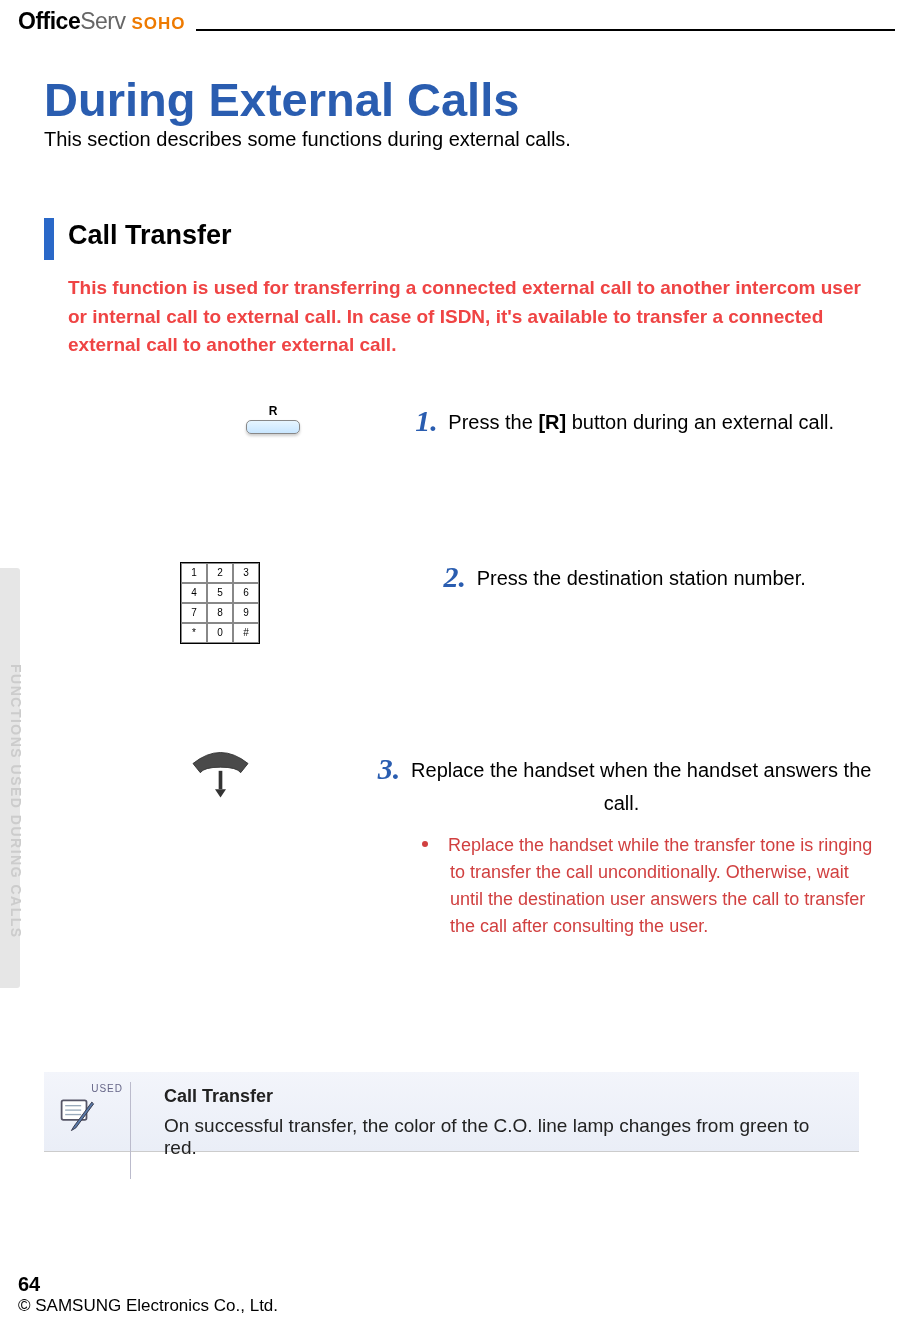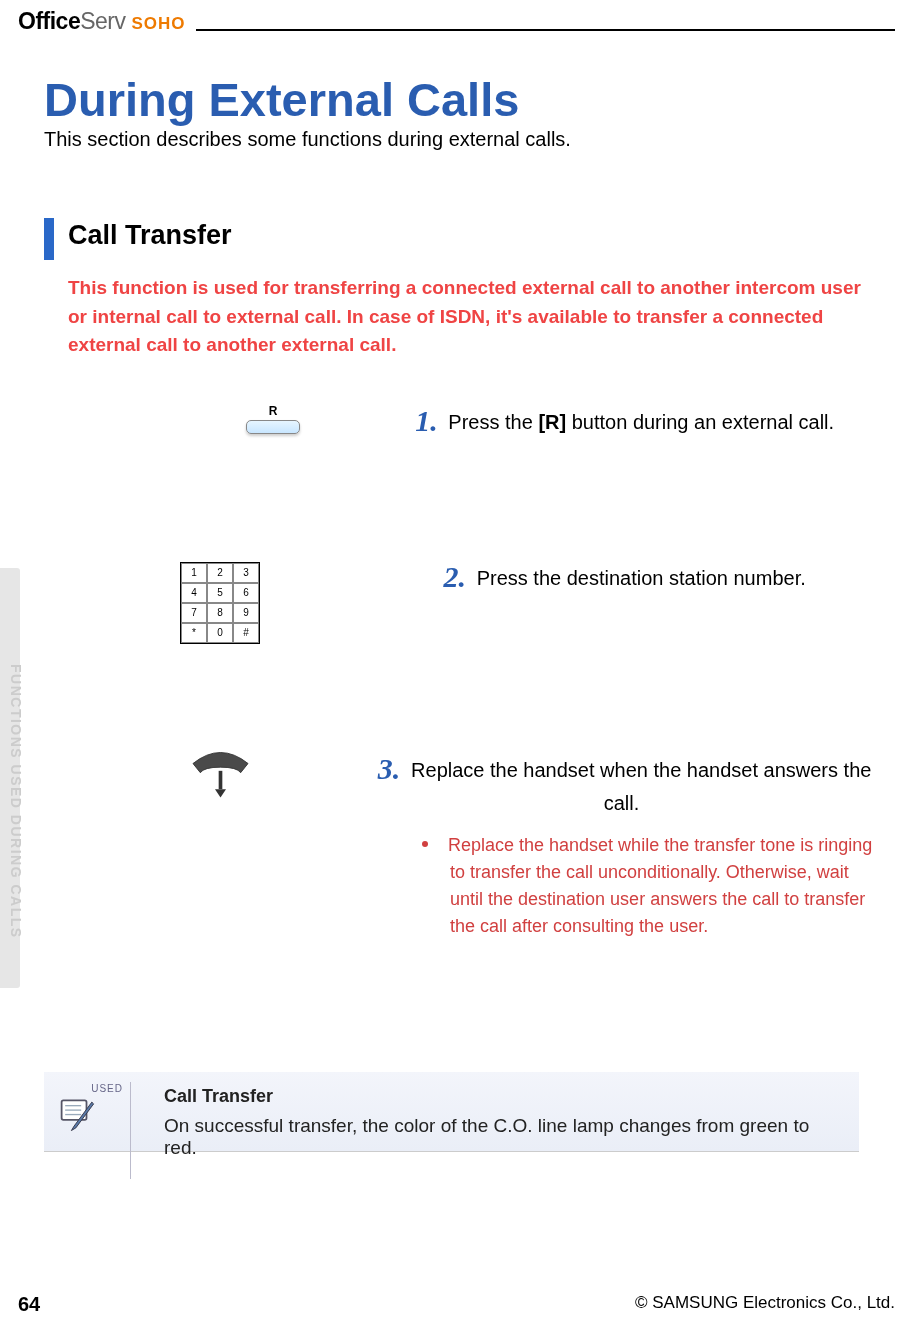--- a/index.html
+++ b/index.html
@@ -231,20 +231,21 @@
     
     .footer {
       position: absolute;
       bottom: 18px;
       left: 18px;
       right: 18px;
       display: flex;
       justify-content: space-between;
       font-size: 17px;
       color: #000;
+      flex-direction: column;
     }
     .footer-page { font-weight: bold; font-size: 20px;}
   </style>
 </head>
 <body>
 
 <div class="header-bar">
   <span class="logo">
     <span class="logo-office">Office</span><span class="logo-serv">Serv</span><span class="logo-soho">SOHO</span>
   </span>

